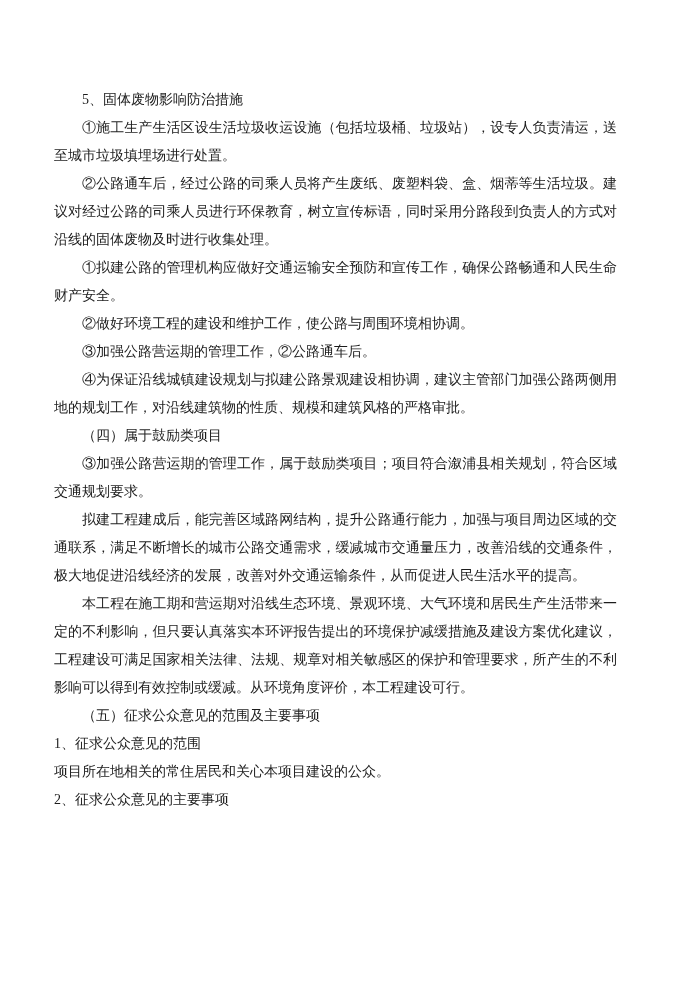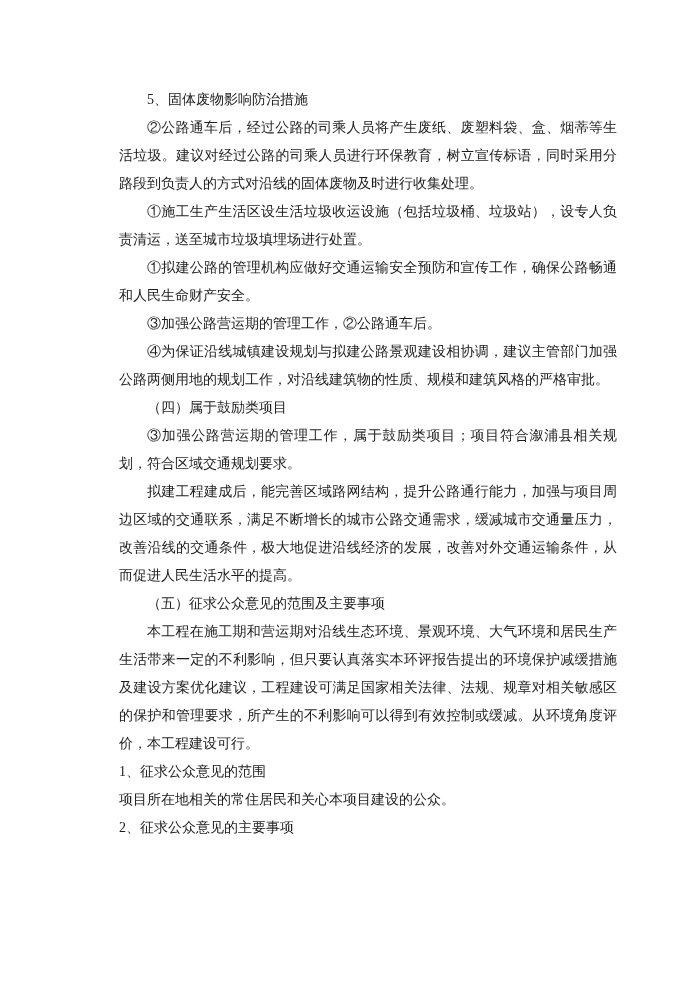--- a/index.html
+++ b/index.html
@@ -10,47 +10,48 @@
   body {
     width: 700px;
     height: 989px;
     overflow: hidden;
   }
   .page {
     box-sizing: border-box;
     width: 700px;
     height: 989px;
     background: #ffffff;
-    padding: 86px 83px 0 119px;
+    padding: 86px 83px 0 54px;
   }
   .page p {
     margin: 0;
     font-family: "Liberation Serif", "DejaVu Serif", serif;
     font-size: 14px;
     line-height: 28px;
     color: #1c1c1c;
     text-align: justify;
     text-justify: inter-character;
     word-break: break-all;
   }
   .page p.indent {
     text-indent: 2em;
   }
 </style>
 </head>
 <body>
 
 <div class="page">
   <p class="indent">5、固体废物影响防治措施</p>
+  <p class="indent">①施工生产生活区设生活垃圾收运设施（包括垃圾桶、垃圾站），设专人负责清运，送至城市垃圾填埋场进行处置。</p>
   <p class="indent">②公路通车后，经过公路的司乘人员将产生废纸、废塑料袋、盒、烟蒂等生活垃圾。建议对经过公路的司乘人员进行环保教育，树立宣传标语，同时采用分路段到负责人的方式对沿线的固体废物及时进行收集处理。</p>
-  <p class="indent">①施工生产生活区设生活垃圾收运设施（包括垃圾桶、垃圾站），设专人负责清运，送至城市垃圾填埋场进行处置。</p>
   <p class="indent">①拟建公路的管理机构应做好交通运输安全预防和宣传工作，确保公路畅通和人民生命财产安全。</p>
+  <p class="indent">②做好环境工程的建设和维护工作，使公路与周围环境相协调。</p>
   <p class="indent">③加强公路营运期的管理工作，②公路通车后。</p>
   <p class="indent">④为保证沿线城镇建设规划与拟建公路景观建设相协调，建议主管部门加强公路两侧用地的规划工作，对沿线建筑物的性质、规模和建筑风格的严格审批。</p>
   <p class="indent">（四）属于鼓励类项目</p>
   <p class="indent">③加强公路营运期的管理工作，属于鼓励类项目；项目符合溆浦县相关规划，符合区域交通规划要求。</p>
   <p class="indent">拟建工程建成后，能完善区域路网结构，提升公路通行能力，加强与项目周边区域的交通联系，满足不断增长的城市公路交通需求，缓减城市交通量压力，改善沿线的交通条件，极大地促进沿线经济的发展，改善对外交通运输条件，从而促进人民生活水平的提高。</p>
+  <p class="indent">本工程在施工期和营运期对沿线生态环境、景观环境、大气环境和居民生产生活带来一定的不利影响，但只要认真落实本环评报告提出的环境保护减缓措施及建设方案优化建议，工程建设可满足国家相关法律、法规、规章对相关敏感区的保护和管理要求，所产生的不利影响可以得到有效控制或缓减。从环境角度评价，本工程建设可行。</p>
   <p class="indent">（五）征求公众意见的范围及主要事项</p>
-  <p class="indent">本工程在施工期和营运期对沿线生态环境、景观环境、大气环境和居民生产生活带来一定的不利影响，但只要认真落实本环评报告提出的环境保护减缓措施及建设方案优化建议，工程建设可满足国家相关法律、法规、规章对相关敏感区的保护和管理要求，所产生的不利影响可以得到有效控制或缓减。从环境角度评价，本工程建设可行。</p>
   <p>1、征求公众意见的范围</p>
   <p>项目所在地相关的常住居民和关心本项目建设的公众。</p>
   <p>2、征求公众意见的主要事项</p>
 </div>
 
 </body></html>

